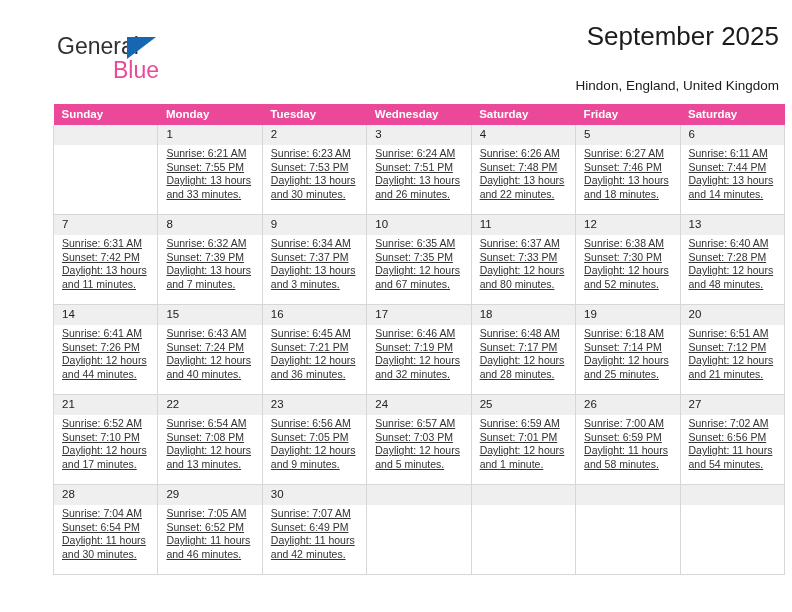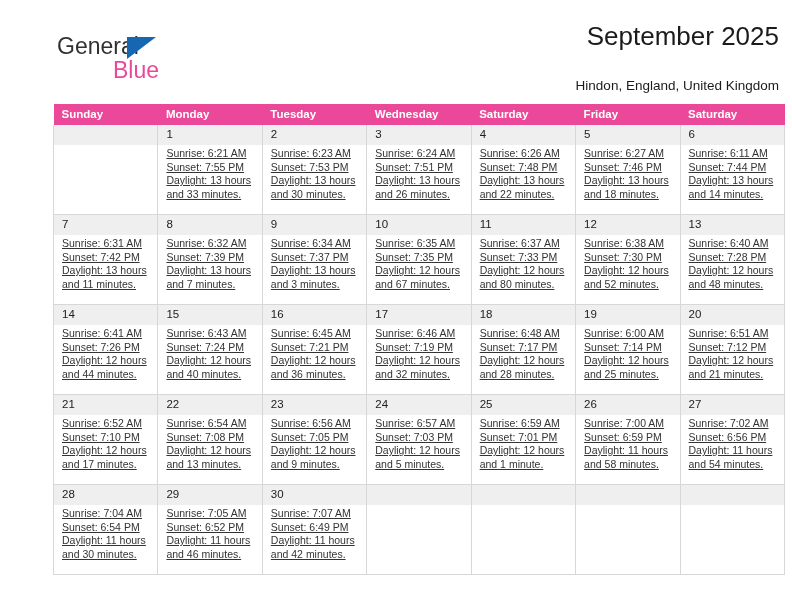--- a/index.html
+++ b/index.html
@@ -382,21 +382,21 @@
                 <div>Sunset: 7:17 PM</div>
                 <div>Daylight: 12 hours</div>
                 <div>and 28 minutes.</div>
               </div>
             </div>
           </td>
           <td>
             <div class="cell-inner">
               <div class="daynum">19</div>
               <div class="details">
-                <div>Sunrise: 6:00 AM</div>
+                <div>Sunrise: 6:18 AM</div>
                 <div>Sunset: 7:14 PM</div>
                 <div>Daylight: 12 hours</div>
                 <div>and 25 minutes.</div>
               </div>
             </div>
           </td>
           <td>
             <div class="cell-inner">
               <div class="daynum">20</div>
               <div class="details">

